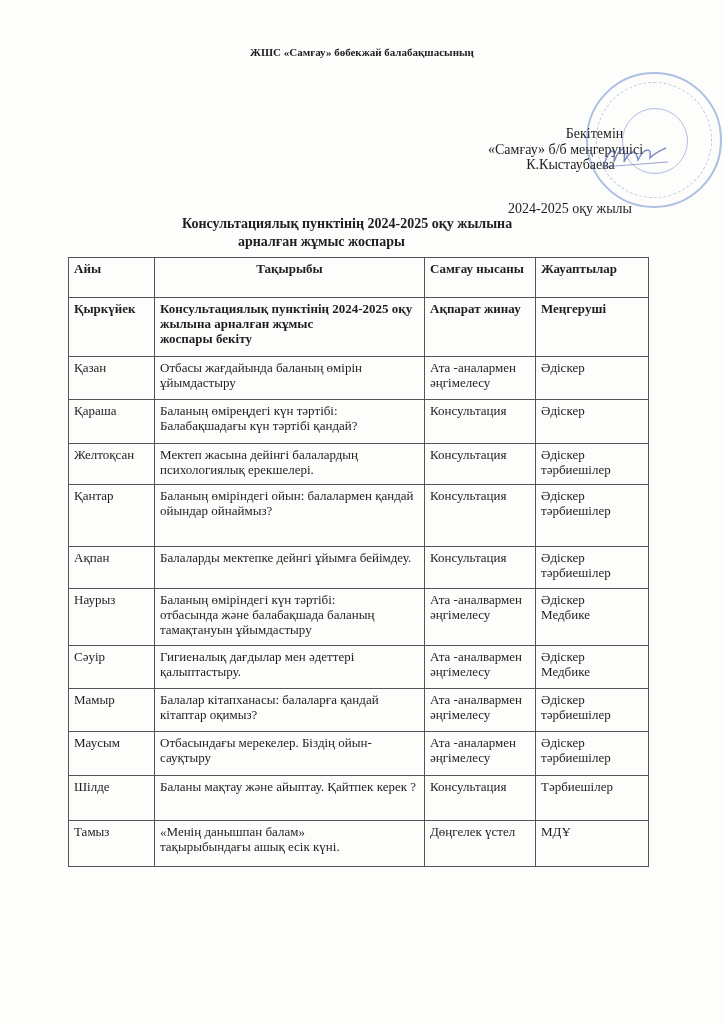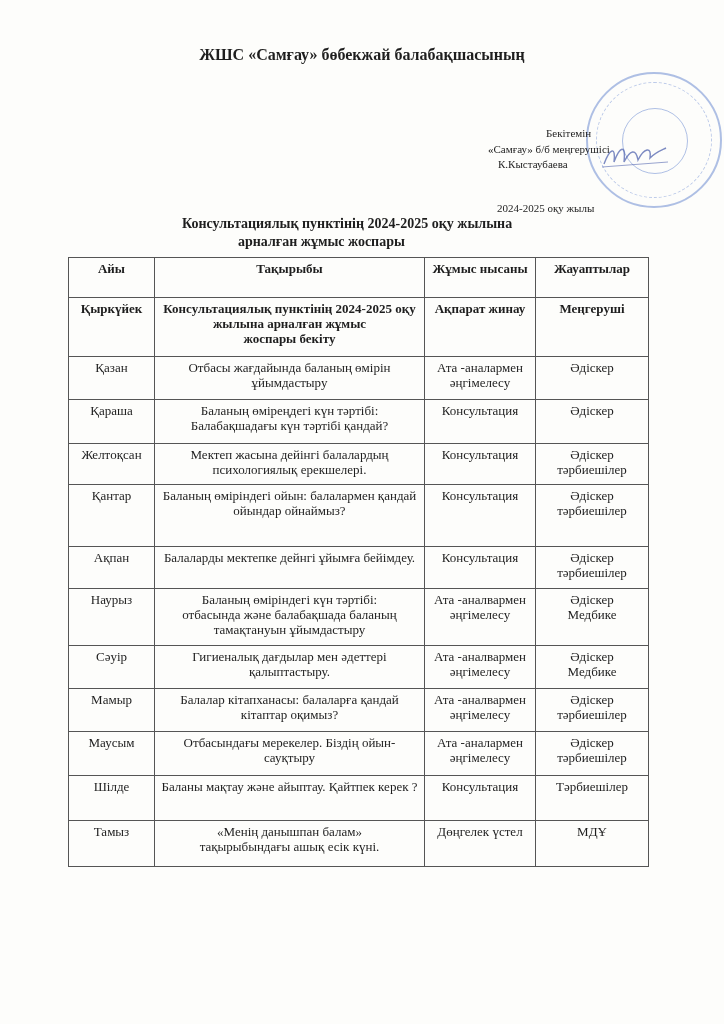--- a/index.html
+++ b/index.html
@@ -2,24 +2,24 @@
 <html><head>
 <meta charset="utf-8">
 <style>
   html, body { margin: 0; padding: 0; }
   body {
     width: 724px; height: 1024px; background: #fdfdfb; position: relative;
     font-family: "Liberation Serif", "DejaVu Serif", serif; color: #1e1e1e; overflow: hidden;
   }
   .org-title {
     position: absolute; left: 0; width: 724px; top: 46px; text-align: center;
-    font-weight: bold; font-size: 16px;
+    font-weight: bold; font-size: 11px;
   }
   .approval {
-    position: absolute; left: 488px; top: 126px; font-size: 11px; line-height: 15.5px;
+    position: absolute; left: 488px; top: 126px; font-size: 14px; line-height: 15.5px; text-align: center;
   }
   .approval div { white-space: nowrap; }
   .approval .l0 { padding-left: 58px; }
   .approval .l2 { padding-left: 10px; }
   .approval .l3 { padding-left: 9px; margin-top: 28px; }
   .stamp {
     position: absolute; left: 586px; top: 72px; width: 136px; height: 136px;
     border-radius: 50%; border: 2px solid rgba(110,140,210,0.55);
     box-sizing: border-box; pointer-events: none;
   }
@@ -37,21 +37,21 @@
   .plan-title {
     position: absolute; left: 0; width: 724px; top: 208px; font-weight: bold; font-size: 14px;
   }
   .plan-title .t1 { position: absolute; left: 182px; top: 8px; white-space: nowrap; }
   .plan-title .t2 { position: absolute; left: 238px; top: 26px; white-space: nowrap; }
   table.plan {
     position: absolute; left: 68px; top: 257px; width: 580px;
     border-collapse: collapse; font-size: 13px; line-height: 15px; table-layout: fixed;
   }
   table.plan th, table.plan td {
-    border: 1px solid #555; vertical-align: top; text-align: center;
+    border: 1px solid #555; vertical-align: top; text-align: left;
     padding: 3px 5px 2px 5px;
   }
   table.plan th { font-weight: bold; height: 34px; }
   table.plan th.center { text-align: center; }
   col.c1 { width: 86px; } col.c2 { width: 270px; } col.c3 { width: 111px; } col.c4 { width: 113px; }
   td.multiline { white-space: pre-line; }
 </style>
 </head>
 <body>
 
@@ -83,21 +83,21 @@
   <colgroup>
       <col class="c1">
       <col class="c2">
       <col class="c3">
       <col class="c4">
     </colgroup>
   <thead>
     <tr>
       <th>Айы</th>
       <th class="center">Тақырыбы</th>
-      <th>Жұмыс нысаны</th>
+      <th>Самғау нысаны</th>
       <th>Жауаптылар</th>
     </tr>
   </thead>
   <tbody id="plan-body">
       <tr style="height: 59px; font-weight: bold;">
         <td class="multiline">Қыркүйек</td>
         <td class="multiline">Консультациялық пунктінің 2024-2025 оқу жылына арналған  жұмыс
  жоспары бекіту</td>
         <td class="multiline">Ақпарат жинау</td>
         <td class="multiline">Меңгеруші</td>

